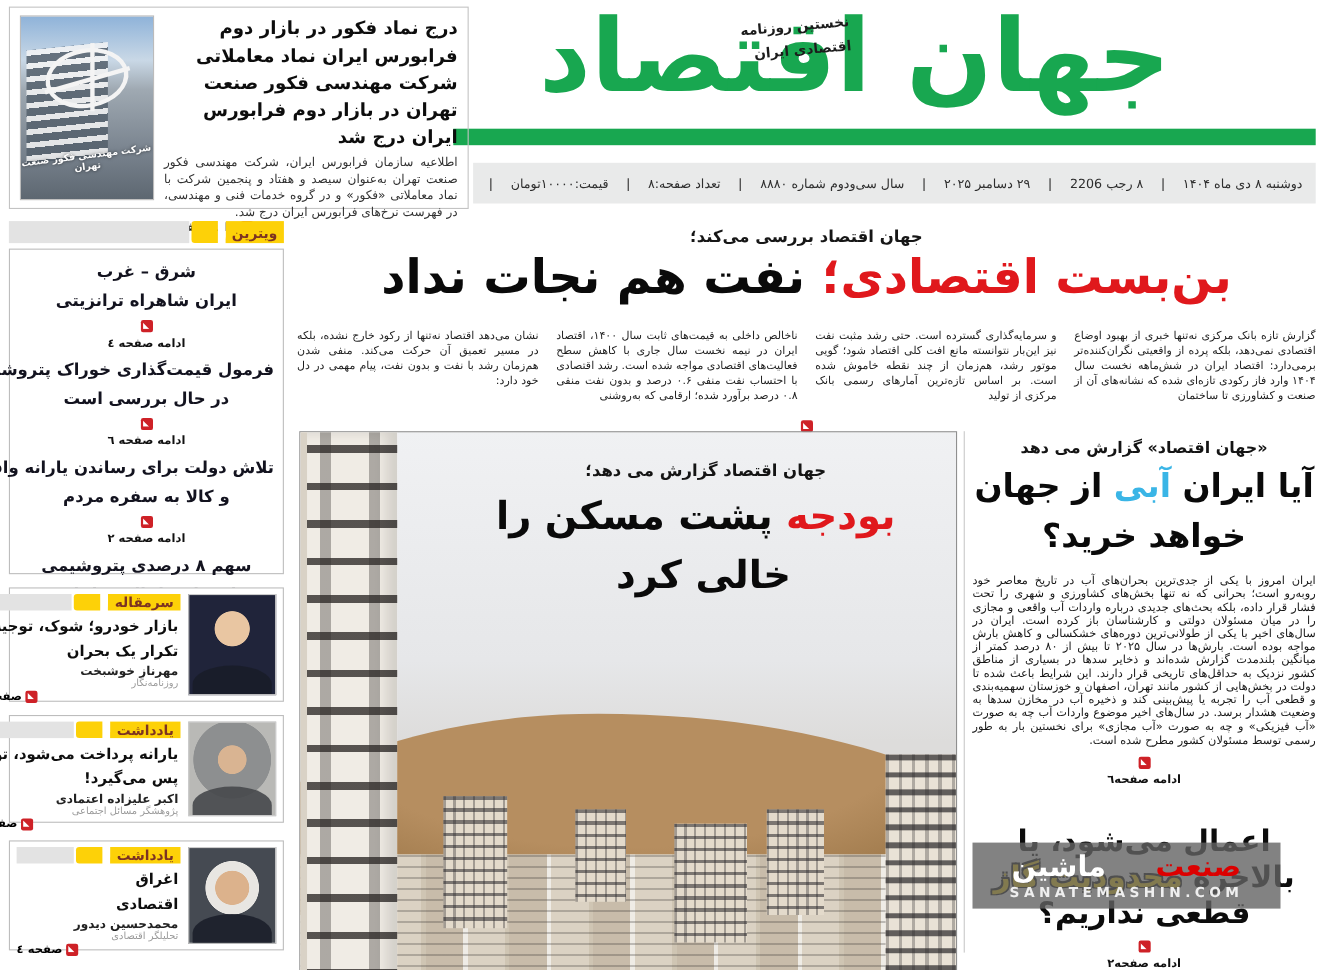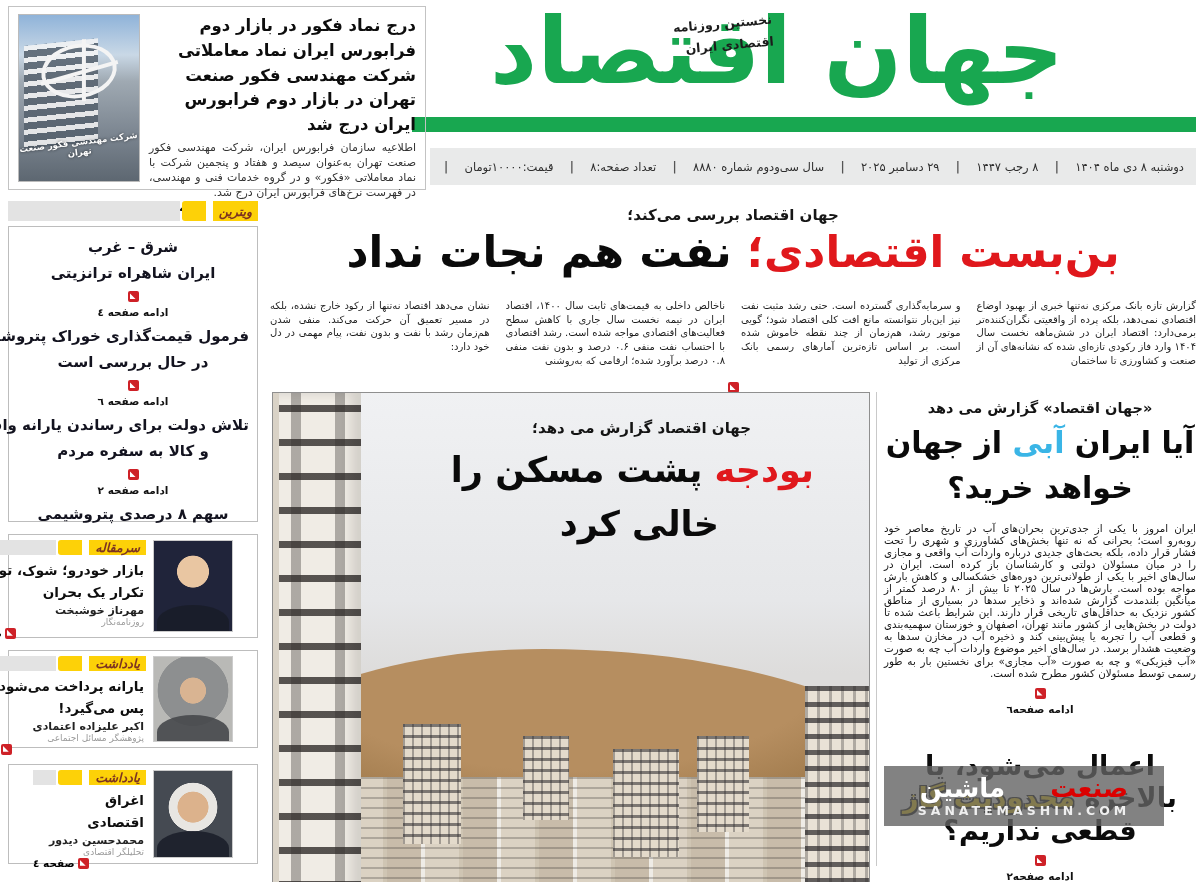--- a/index.html
+++ b/index.html
@@ -24,34 +24,34 @@
 
   
   .mast-underline { position:absolute; left:412px; top:117px; width:784px; height:15px; background:var(--green); }
   .mast-logo { position:absolute; right:10px; top:-8px; width:700px; text-align:left; font-size:92px; font-weight:bold; color:var(--green); line-height:1.3; letter-spacing:-2px; }
   .tagline { position:absolute; left:648px; top:14px; width:125px; text-align:right; font-size:12.5px; font-weight:bold; color:#1c1c1c; line-height:1.75; transform:rotate(-5deg); }
   .datestrip { position:absolute; left:430px; top:148px; width:766px; height:37px; background:#e9eaea; display:flex; align-items:center; justify-content:space-between; padding:0 12px; font-size:11.5px; color:#2e2e2e; }
   .date-sep { color:#555; font-weight:bold; padding:0 2px; }
 
   
   .tab-header { display:flex; height:20px; align-items:stretch; }
-  .th-label { background:var(--yellow); display:flex; align-items:center; justify-content:flex-start; padding:0 6px; font-size:12.5px; font-weight:bold; color:#7c3322;font-style:italic; }
+  .th-label { background:var(--yellow); display:flex; align-items:center; justify-content:flex-start; padding:0 6px; font-size:12.5px; font-weight:bold; color:#7c3322; }
   .th-gap { width:7px; background:#fff; border-radius:0 0 6px 0; }
   .th-chip { width:24px; background:var(--yellow); border-radius:3px 0 0 3px; }
   .th-gray { flex:1; background:#e3e3e3; margin-right:2px; }
   .cont-row { display:flex; align-items:center; gap:4px; font-size:10.5px; font-weight:bold; color:#111;flex-direction:column; }
   .cont-row .rule { flex:1; border-bottom:1px solid #cfcfcf; height:1px; }
   .flag { width:11px; height:11px; background:#ce2127; border-radius:2px; position:relative; flex:0 0 auto; }
   .flag::after { content:""; position:absolute; left:2px; top:2px; width:6px; height:6px; background:#fff; clip-path:polygon(0 0,100% 100%,0 100%); }
 
   
   .vitrine-header { position:absolute; left:8px; top:201px; width:250px; }
   .vitrine-box { position:absolute; left:8px; top:226px; width:250px; height:296px; border:1px solid #bdbdbd; padding:2px 8px 4px; display:flex; flex-direction:column; justify-content:space-between; }
   .v-title { text-align:center; font-weight:bold; font-size:15px; color:#13131f; line-height:1.7; padding-top:6px; white-space:nowrap; }
-  .profile { position:absolute; left:8px; width:250px; border:1px solid #bdbdbd; padding:5px 24px; display:flex; gap:7px; background:#fff; }
+  .profile { position:absolute; left:8px; width:250px; border:1px solid #bdbdbd; padding:5px 6px; display:flex; gap:7px; background:#fff; }
   .p-photo { width:80px; flex:0 0 auto; border:1px solid #ccc; position:relative; overflow:hidden; }
   .p-main { flex:1; display:flex; flex-direction:column; }
   .p-title { font-weight:bold; font-size:13.5px; color:#0e0e0e; text-align:right; line-height:1.6; padding:5px 2px 1px; white-space:nowrap; }
   .p-author { font-weight:bold; font-size:11px; color:#222; text-align:right; padding-right:2px; }
   .p-role { font-size:9px; color:#9a9a9a; text-align:right; padding-right:2px; }
   .p-foot { margin-top:auto; display:flex; justify-content:flex-end; align-items:center; gap:3px; font-size:10.5px; font-weight:bold; }
   .photo-woman { background:radial-gradient(circle at 50% 34%, #e9c6a2 0 22%, #20243a 23% 100%), #20243a; }
   .photo-man1 { background:radial-gradient(circle at 50% 40%, #d9b492 0 20%, #8d8f90 21% 55%, #b9b9b6 56% 100%), #b9b9b6; }
   .photo-man2 { background:radial-gradient(circle at 50% 42%, #dcb28c 0 24%, #e8e6e2 25% 38%, #454a52 39% 100%), #454a52; }
   .p-photo::after { content:""; position:absolute; bottom:-8px; left:50%; transform:translateX(-50%); width:72px; height:34px; border-radius:50% 50% 0 0; background:rgba(25,28,40,.85); }
@@ -125,21 +125,21 @@
 
   <div class="mast-underline"></div>
   <div class="mast-logo">جهان اقتصاد</div>
   <div class="tagline">
     <div>نخستین روزنامه</div>
     <div>اقتصادی ایران</div>
   </div>
   <div class="datestrip">
     <span>دوشنبه ۸ دی ماه ۱۴۰۴</span>
     <span class="date-sep">|</span>
-    <span>۸ رجب ۱۴۴۷</span>
+    <span>۸ رجب 2206</span>
     <span class="date-sep">|</span>
     <span>۲۹ دسامبر ۲۰۲۵</span>
     <span class="date-sep">|</span>
     <span>سال سی‌ودوم شماره ۸۸۸۰</span>
     <span class="date-sep">|</span>
     <span>تعداد صفحه:۸</span>
     <span class="date-sep">|</span>
     <span>قیمت:۱۰۰۰۰تومان</span>
     <span class="date-sep">|</span>
   </div>

